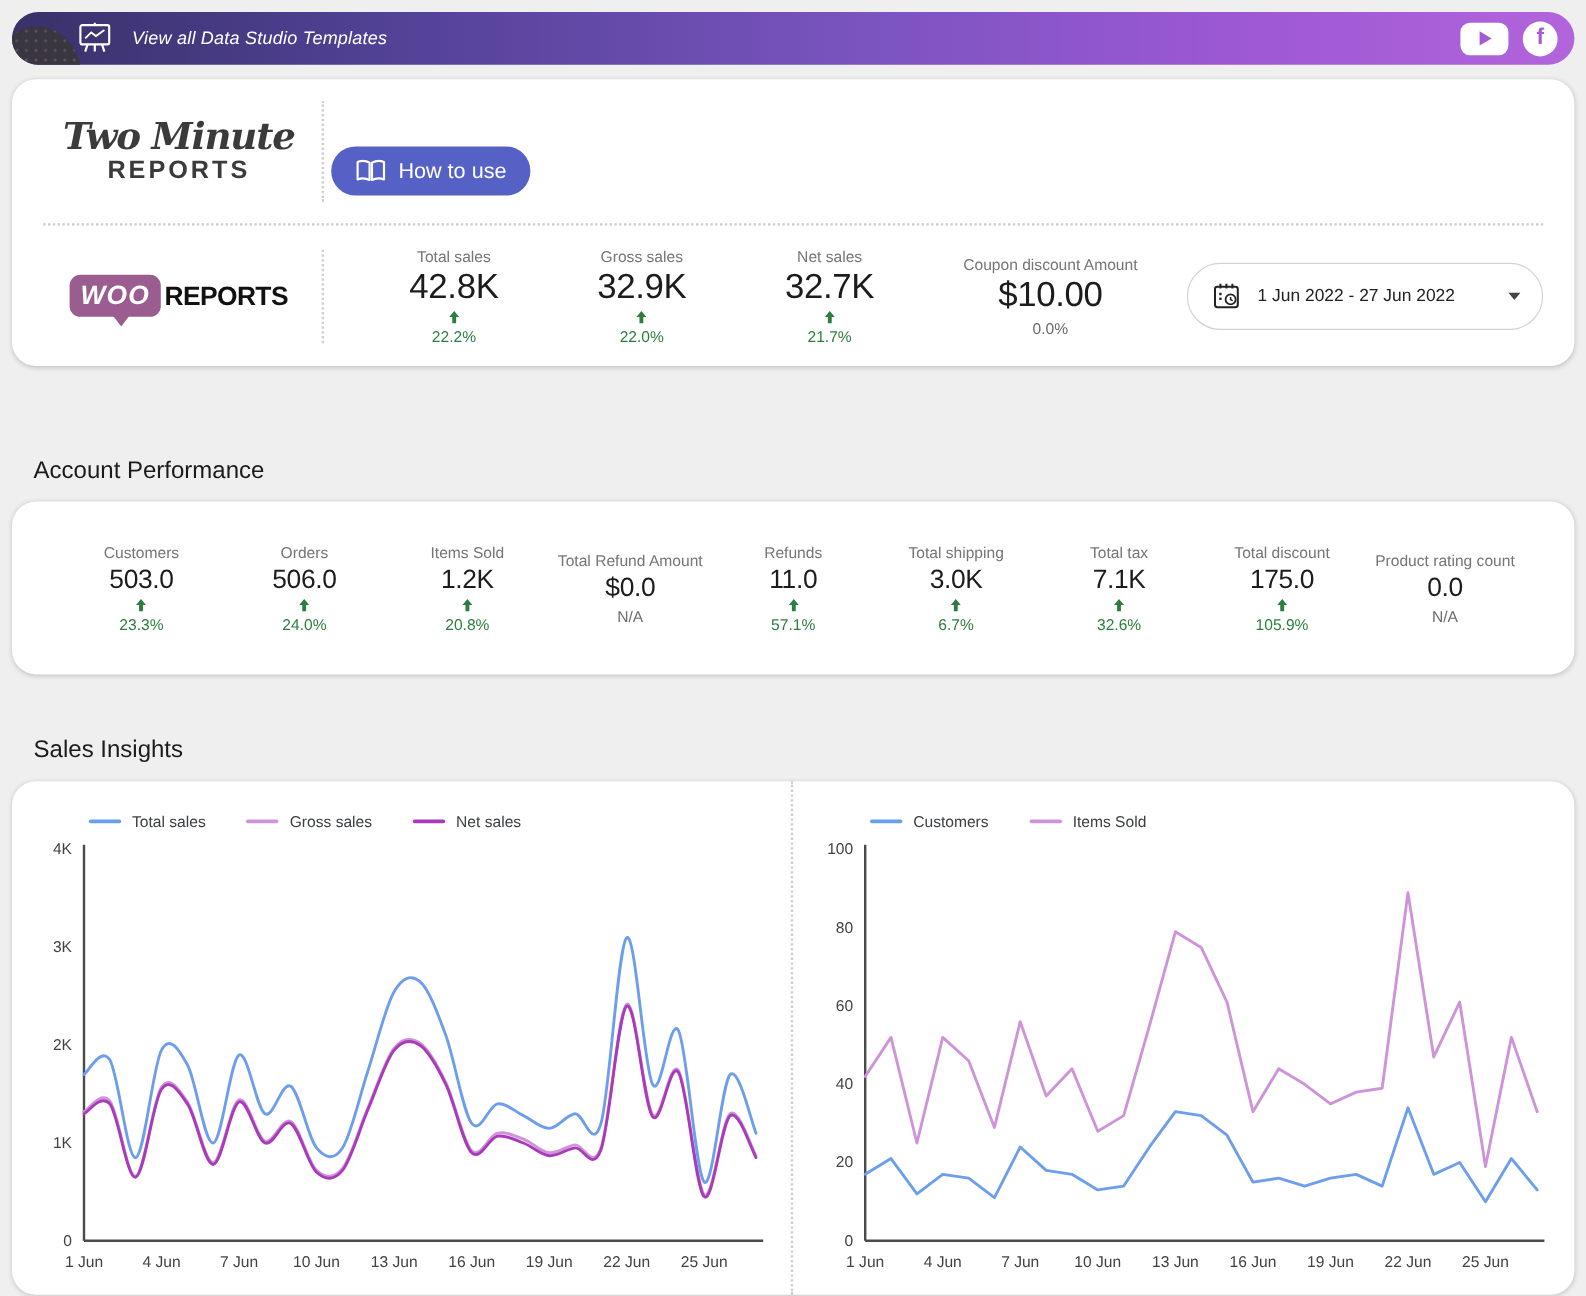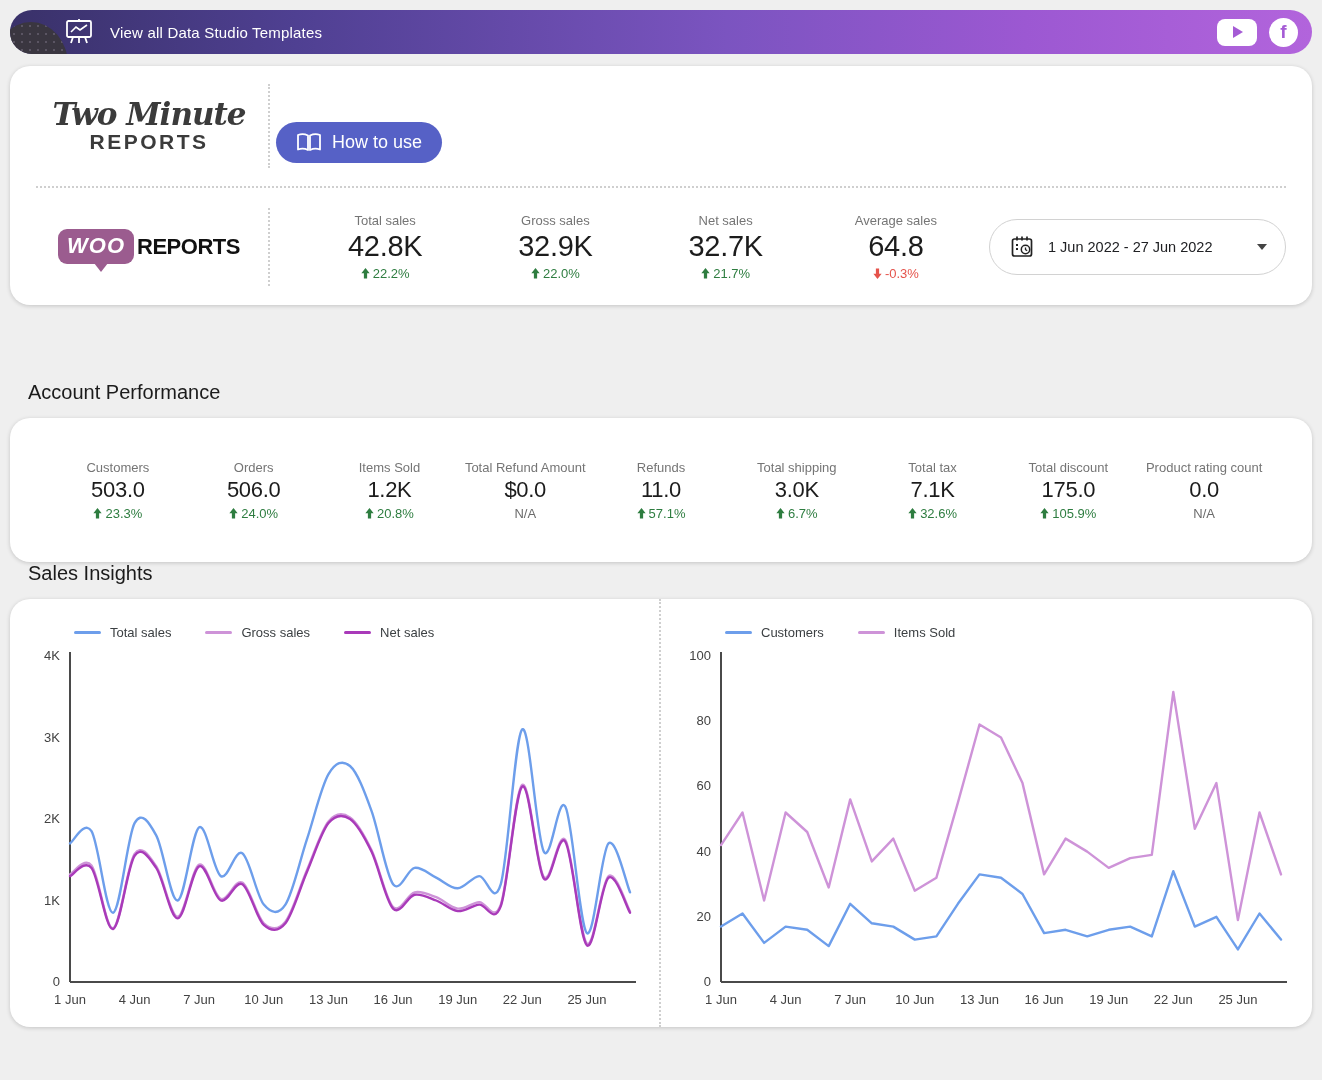--- a/index.html
+++ b/index.html
@@ -7,21 +7,21 @@
               font-family:"Liberation Sans", sans-serif; }
 
   
   .banner { position:relative; margin:10px 10px 0; height:44px; border-radius:22px;
     background:linear-gradient(90deg,#393169 0%,#4f4092 22%,#7b54c0 55%,#9c58d2 78%,#b264dc 100%);
     display:flex; align-items:center; padding:0 14px 0 54px; overflow:hidden; cursor:pointer; }
   .banner-blob { position:absolute; left:-16px; top:12px; width:74px; height:86px; border-radius:50%;
     background:#3a3640; background-image:radial-gradient(#5b5563 1.2px, transparent 1.3px);
     background-size:8px 8px; }
   .banner-icon { width:30px; height:28px; margin-right:16px; position:relative; z-index:2; }
-  .banner-text { color:#fff; font-size:15px; letter-spacing:.2px; position:relative; z-index:2; }
+  .banner-text { color:#fff; font-size:15px; letter-spacing:.2px; position:relative; z-index:2;font-style:italic; }
   .banner-right { margin-left:auto; display:flex; align-items:center; gap:12px; z-index:2; }
   .yt-btn { width:40px; height:27px; background:#fff; border-radius:8px; display:flex;
     align-items:center; justify-content:center; cursor:pointer; }
   .yt-tri { width:0; height:0; border-left:10px solid #a55bd5; border-top:6px solid transparent;
     border-bottom:6px solid transparent; margin-left:2px; }
   .fb-btn { width:29px; height:29px; background:#fff; border-radius:50%; display:flex;
     align-items:center; justify-content:center; color:#a55bd5; font-weight:bold; font-size:19px;
     cursor:pointer; }
 
   
@@ -51,41 +51,41 @@
     border-top:9px solid #9b5c8f; }
   .woo-word { font-size:22px; font-weight:800; color:#111; letter-spacing:-.5px; }
   .vd2 { height:78px; margin:0 6px; }
   .hmetrics { flex:1; display:flex; align-items:center; padding:0 8px 0 24px; }
 
   
   .metric { flex:1; text-align:center; }
   .metric .mlabel { font-size:13px; color:#757575; margin-bottom:2px; white-space:nowrap; }
   .metric .mvalue { font-size:29px; color:#1c1c1c; letter-spacing:-.3px; }
   .metric .mdelta { font-size:13px; margin-top:3px; display:flex; align-items:center;
-    justify-content:center; gap:3px; }
+    justify-content:center; gap:3px;flex-direction:column; }
   .metric.up .mdelta { color:#2e7d40; }
   .metric.down .mdelta { color:#e5534b; }
   .metric.none .mdelta { color:#6b6b6b; }
   .metric .arr { display:none; width:9px; height:11px; }
   .metric.up .arr, .metric.down .arr { display:inline-block; }
   .metric.down .arr { transform:rotate(180deg); }
   .metric.wide { flex:1.35; }
 
   
   .datepick { width:297px; height:56px; border:1px solid #d2d2d2; border-radius:28px;
     display:flex; align-items:center; padding:0 18px 0 20px; gap:14px; cursor:pointer;
     background:#fff; }
   .datepick .dtext { font-size:14.5px; color:#202124; flex:1; }
   .caret { width:0; height:0; border-left:5px solid transparent; border-right:5px solid transparent;
     border-top:6px solid #444; }
 
   
   .section-heading { font-size:20px; color:#1b1b1b; margin:0 0 14px 28px; }
   .sh1 { padding-top:76px; }
-  .sh2 { }
+  .sh2 { padding-top:52px; }
   .account-card { height:144px; display:flex; align-items:center; padding:0 40px; }
   .account-card .mvalue { font-size:22px; }
 
   
   .charts-card { height:428px; display:flex; }
   .chart-half { width:50%; padding-top:26px; }
   .chart-half.left { border-right:2px dotted #cfcfcf; }
   .legend { display:flex; gap:34px; margin:0 0 4px 64px; align-items:center; }
   .legend-item { display:flex; align-items:center; gap:9px; font-size:13px; color:#3c4043;
     cursor:pointer; }
@@ -164,31 +164,29 @@
     <div class="mlabel">Net sales</div>
     <div class="mvalue">32.7K</div>
     <div class="mdelta">
       <svg class="arr" viewBox="0 0 10 12">
         <path d="M5 0 L9.6 5.6 H6.8 V11.5 H3.2 V5.6 H0.4 Z" fill="currentColor"></path>
       </svg>
       <span class="dval">21.7%</span>
     </div>
   </div>
 
-  <div class="metric down">
-    <div class="mlabel">Average sales</div>
-    <div class="mvalue">64.8</div>
-    <div class="mdelta">
-      <svg class="arr" viewBox="0 0 10 12">
-        <path d="M5 0 L9.6 5.6 H6.8 V11.5 H3.2 V5.6 H0.4 Z" fill="currentColor"></path>
-      </svg>
-      <span class="dval">-0.3%</span>
-    </div>
-  </div>
-
+
+  <div class="metric none wide">
+    <div class="mlabel">Coupon discount Amount</div>
+    <div class="mvalue">$10.00</div>
+    <div class="mdelta">
+
+      <span class="dval">0.0%</span>
+    </div>
+  </div>
 </div>
     <div class="datepick">
       <svg width="24" height="24" viewBox="0 0 24 24">
         <rect x="2.5" y="4" width="19" height="17" rx="2" fill="none" stroke="#222" stroke-width="1.7"></rect>
         <line x1="7" y1="1.5" x2="7" y2="5.5" stroke="#222" stroke-width="1.7"></line>
         <line x1="12" y1="1.5" x2="12" y2="5.5" stroke="#222" stroke-width="1.7"></line>
         <line x1="17" y1="1.5" x2="17" y2="5.5" stroke="#222" stroke-width="1.7"></line>
         <circle cx="15.5" cy="14.5" r="4.2" fill="#fff" stroke="#222" stroke-width="1.5"></circle>
         <polyline points="15.5,12.5 15.5,14.7 17.2,15.6" fill="none" stroke="#222" stroke-width="1.3"></polyline>
         <rect x="6" y="9" width="2" height="2" fill="#222"></rect>

